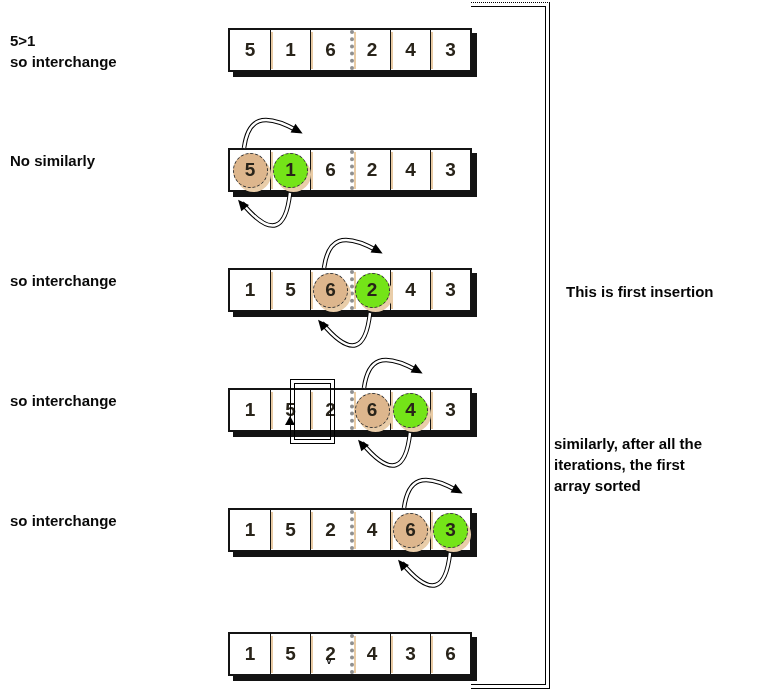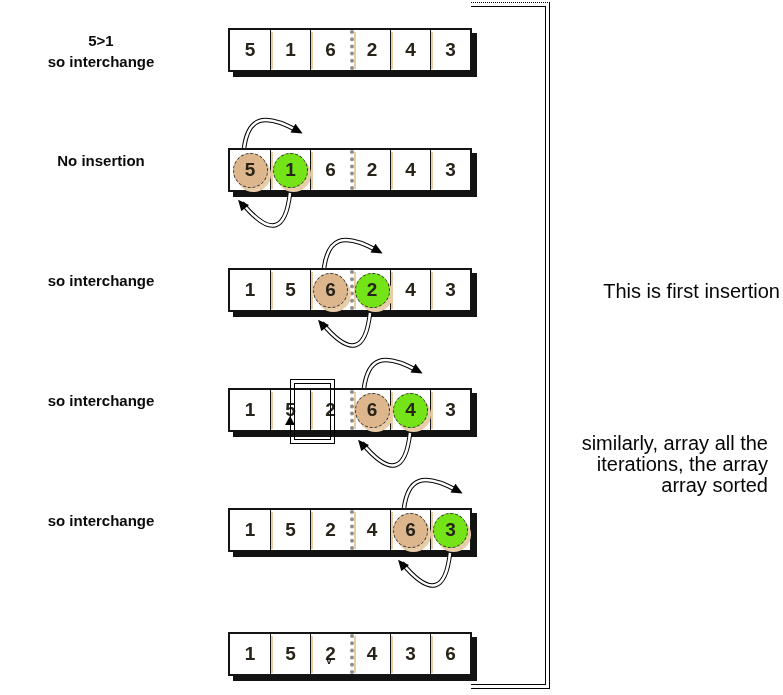--- a/index.html
+++ b/index.html
@@ -1,20 +1,20 @@
 <!DOCTYPE html>
 <html><head>
 <meta charset="utf-8">
 <style>
   html,body{margin:0;padding:0;background:#fff;}
   .canvas{position:relative;width:783px;height:695px;background:#ffffff;
           font-family:"Liberation Sans",sans-serif;overflow:hidden;}
 
   
-  .step-label{position:absolute;left:10px;width:182px;text-align:center;
+  .step-label{position:absolute;left:10px;width:182px;text-align:left;
               font-weight:bold;font-size:15px;line-height:21px;color:#0a0a0a;}
 
   
   .array{position:absolute;left:228px;height:44px;display:flex;
          border:2px solid #141414;background:#fff;box-sizing:border-box;
          box-shadow:5px 5px 0 #131313;}
   .cell{position:relative;width:40px;box-sizing:border-box;display:flex;
         align-items:center;justify-content:center;
         font-weight:bold;font-size:19px;color:#29241a;background:#fff;}
   .cell + .cell{border-left:1px solid #141414;}
@@ -34,22 +34,22 @@
 
   
   .swap-rect{position:absolute;left:290px;top:379px;width:43px;height:63px;
              border:1px solid #000;z-index:4;background:transparent;}
   .swap-rect-inner{position:absolute;inset:3px;border:1px solid #000;}
   .tri-up{position:absolute;left:285px;top:416px;width:0;height:0;z-index:5;
           border-left:5px solid transparent;border-right:5px solid transparent;
           border-bottom:9px solid #000;}
 
   
-  .note{position:absolute;font-weight:normal;font-size:20px;line-height:21px;
-        text-align:right;color:#050505;}
+  .note{position:absolute;font-weight:bold;font-size:15px;line-height:21px;
+        text-align:left;color:#050505;}
   .note-first{left:566px;top:281px;width:214px;}
   .note-after{left:554px;top:433px;width:214px;}
 
   
   .bracket{position:absolute;left:471px;top:2px;width:79px;height:687px;z-index:1;}
   .bracket-outer{position:absolute;inset:0;
         border-top:1px dotted #000;border-right:1px solid #000;border-bottom:1px solid #000;}
   .bracket-inner{position:absolute;top:4px;right:4px;bottom:4px;left:0;
         border-top:1px solid #000;border-right:1px solid #000;border-bottom:1px solid #000;}
 
@@ -68,21 +68,21 @@
   <div class="array" style="top:28px">
     <div class="cell">5</div>
     <div class="cell">1</div>
     <div class="cell">6</div>
     <div class="cell mid">2</div>
     <div class="cell">4</div>
     <div class="cell">3</div>
   </div>
 
   <div class="step-label" style="top:150px">
-    <div>No insertion</div>
+    <div>No similarly</div>
   </div>
   <div class="array" style="top:148px">
     <div class="cell">
       <span class="circle brown">5</span>
     </div>
     <div class="cell">
       <span class="circle green">1</span>
     </div>
     <div class="cell">6</div>
     <div class="cell mid">2</div>
@@ -187,22 +187,22 @@
     <div class="cell">5</div>
     <div class="cell">2</div>
     <div class="cell mid">4</div>
     <div class="cell">3</div>
     <div class="cell">6</div>
   </div>
   <div class="tiny-v">v</div>
 
   <div class="note note-first">This is first insertion</div>
   <div class="note note-after">
-    <div>similarly, array all the</div>
-    <div>iterations, the array</div>
+    <div>similarly, after all the</div>
+    <div>iterations, the first</div>
     <div>array sorted</div>
   </div>
 
   <div class="bracket">
     <div class="bracket-outer"></div>
     <div class="bracket-inner"></div>
   </div>
 
 </div>
 

